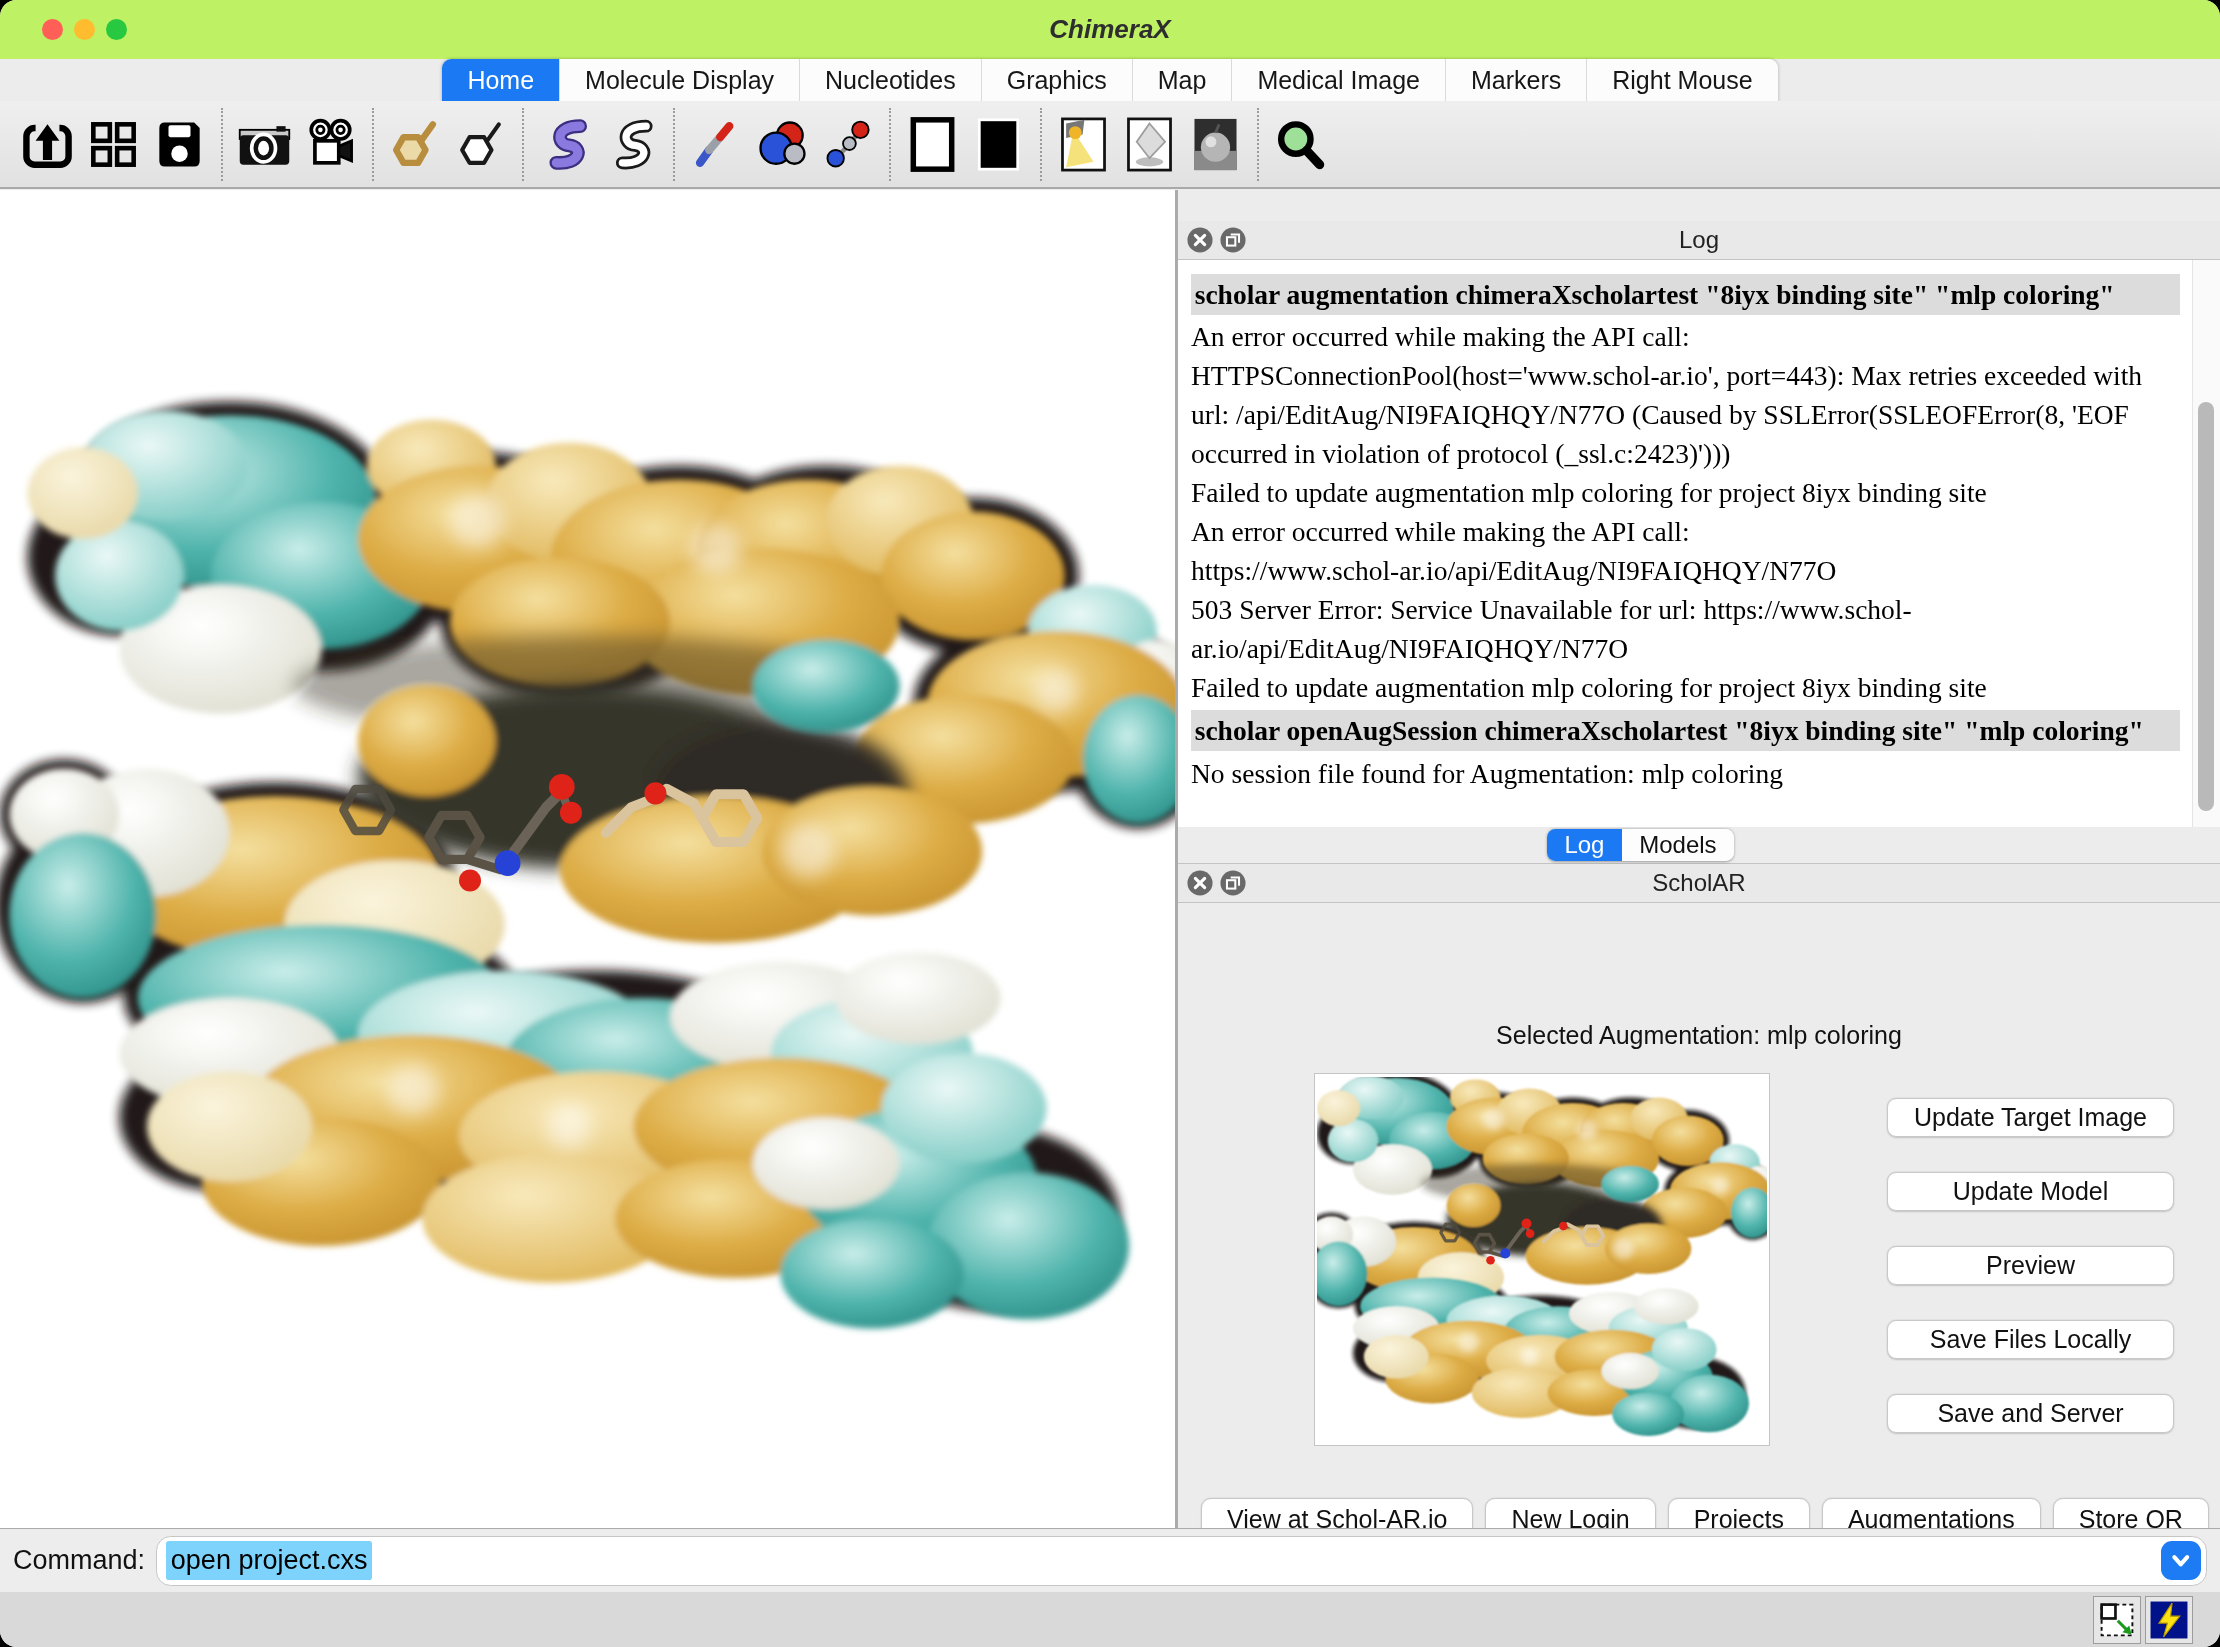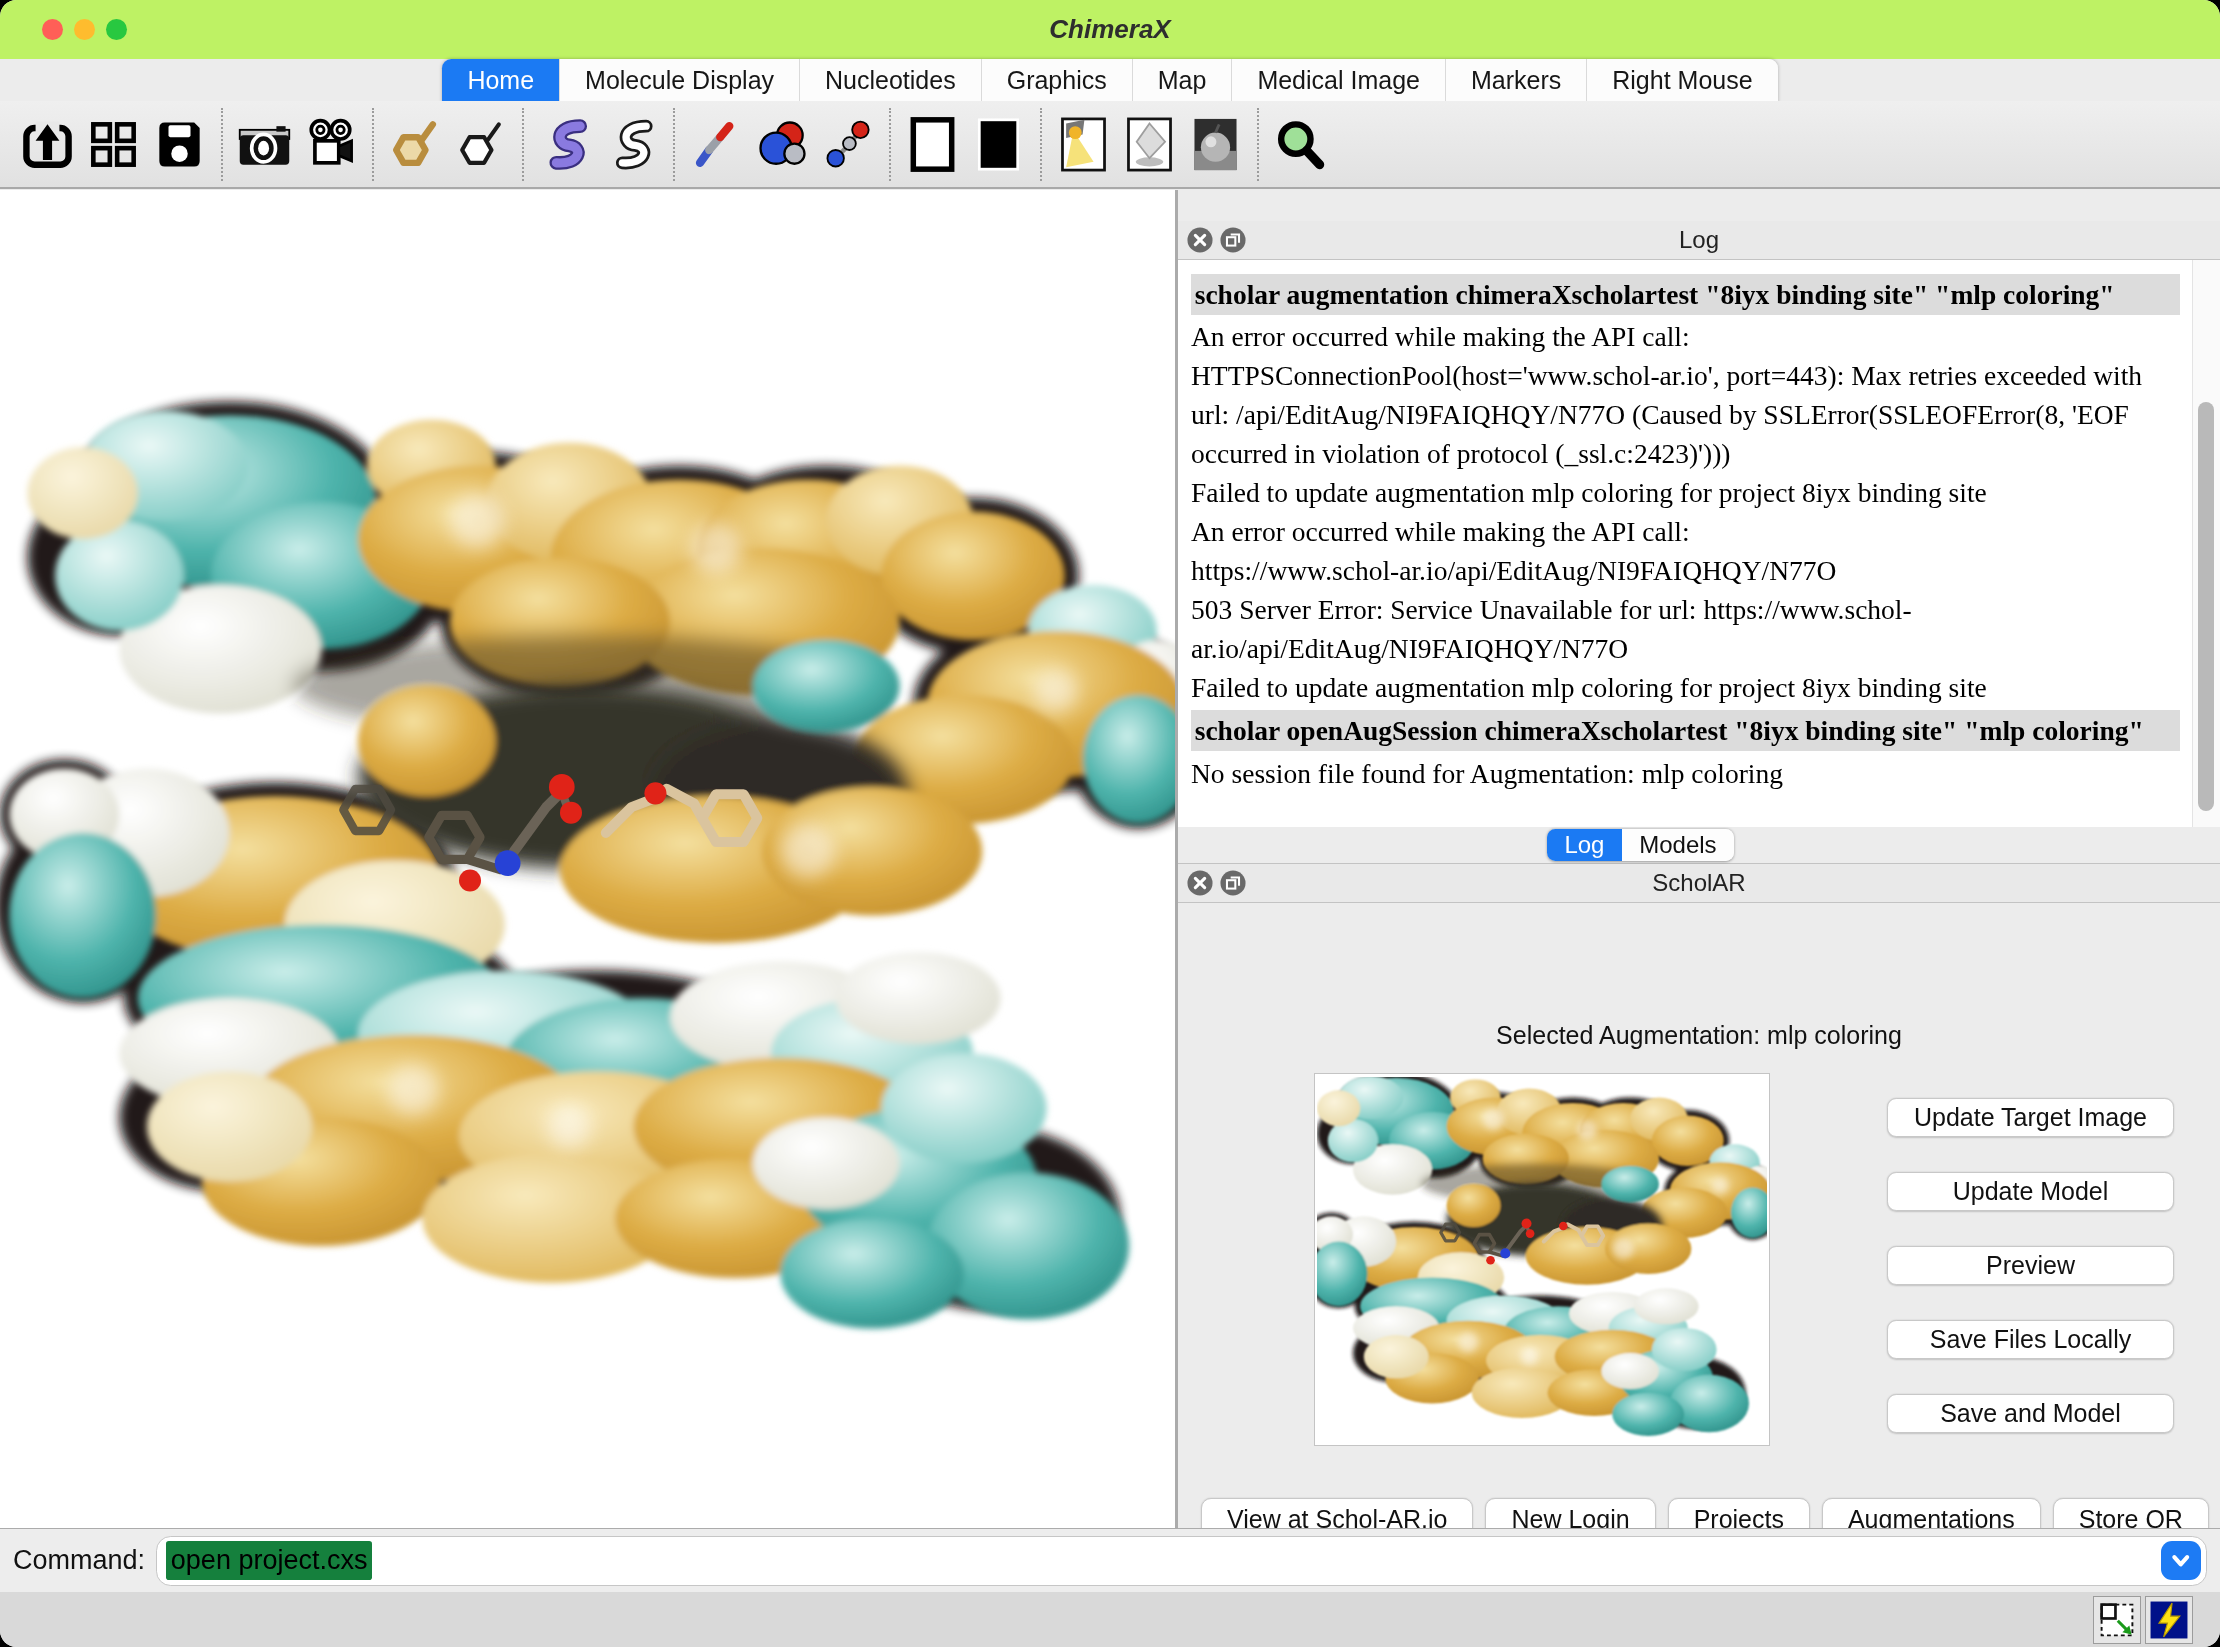--- a/index.html
+++ b/index.html
@@ -69,21 +69,21 @@
     text-align:center;font-size:25px;color:#111;box-shadow:0 0.9px 1.8px rgba(0,0,0,.18);white-space:nowrap;}
   .bottomrow{position:absolute;left:23px;top:595px;display:flex;gap:12px;align-items:flex-end;}
   .bottomrow .btn{height:40px;line-height:40px;padding:0 25px;border-radius:10px;}
 
   
   .cmdbar{position:absolute;top:1528px;left:0;right:0;height:64px;background:#EDEDED;
     border-top:1.8px solid #ABABAB;display:flex;align-items:center;padding:12px 13px;box-sizing:border-box;}
   .cmdlabel{font-size:27px;color:#111;margin-right:11px;white-space:nowrap;}
   .cmdinput{position:relative;flex:1;height:48px;background:#fff;border:1.8px solid #C6C6C6;
     border-radius:14.7px;display:flex;align-items:center;padding-left:9.2px;}
-  .cmdtext{font-size:27px;color:#000;background:#15803d;padding:3.7px 4.6px;border-radius:2.8px;}
+  .cmdtext{font-size:27px;color:#000;background:#7dd3fc;padding:3.7px 4.6px;border-radius:2.8px;}
   .cmddrop{position:absolute;right:5.5px;top:4.6px;width:40px;height:39px;border-radius:11px;
     background:#1D7BF4;display:flex;align-items:center;justify-content:center;}
 
   
   .statusbar{position:absolute;top:1592px;left:0;right:0;height:55px;background:#D9D9D9;}
   .statbtn{position:absolute;top:3.7px;width:48px;height:48px;background:#E6E6E6;
     border:1.8px solid #9C9C9C;display:flex;align-items:center;justify-content:center;box-sizing:border-box;}
   .statbtn.b1{right:79px;}
   .statbtn.b2{right:27px;}
 </style>
@@ -477,21 +477,21 @@
           <svg width="450" height="365" viewBox="30 250 1250 1000">
             <use href="#molecule-scene"></use>
           </svg>
         </div>
 
         <div class="actions">
           <div class="btn">Update Target Image</div>
           <div class="btn">Update Model</div>
           <div class="btn">Preview</div>
           <div class="btn">Save Files Locally</div>
-          <div class="btn">Save and Model</div>
+          <div class="btn">Save and Server</div>
         </div>
 
         <div class="bottomrow">
           <div class="btn">View at Schol-AR.io</div>
           <div class="btn">New Login</div>
           <div class="btn">Projects</div>
           <div class="btn">Augmentations</div>
           <div class="btn">Store QR</div>
         </div>
       </div>

